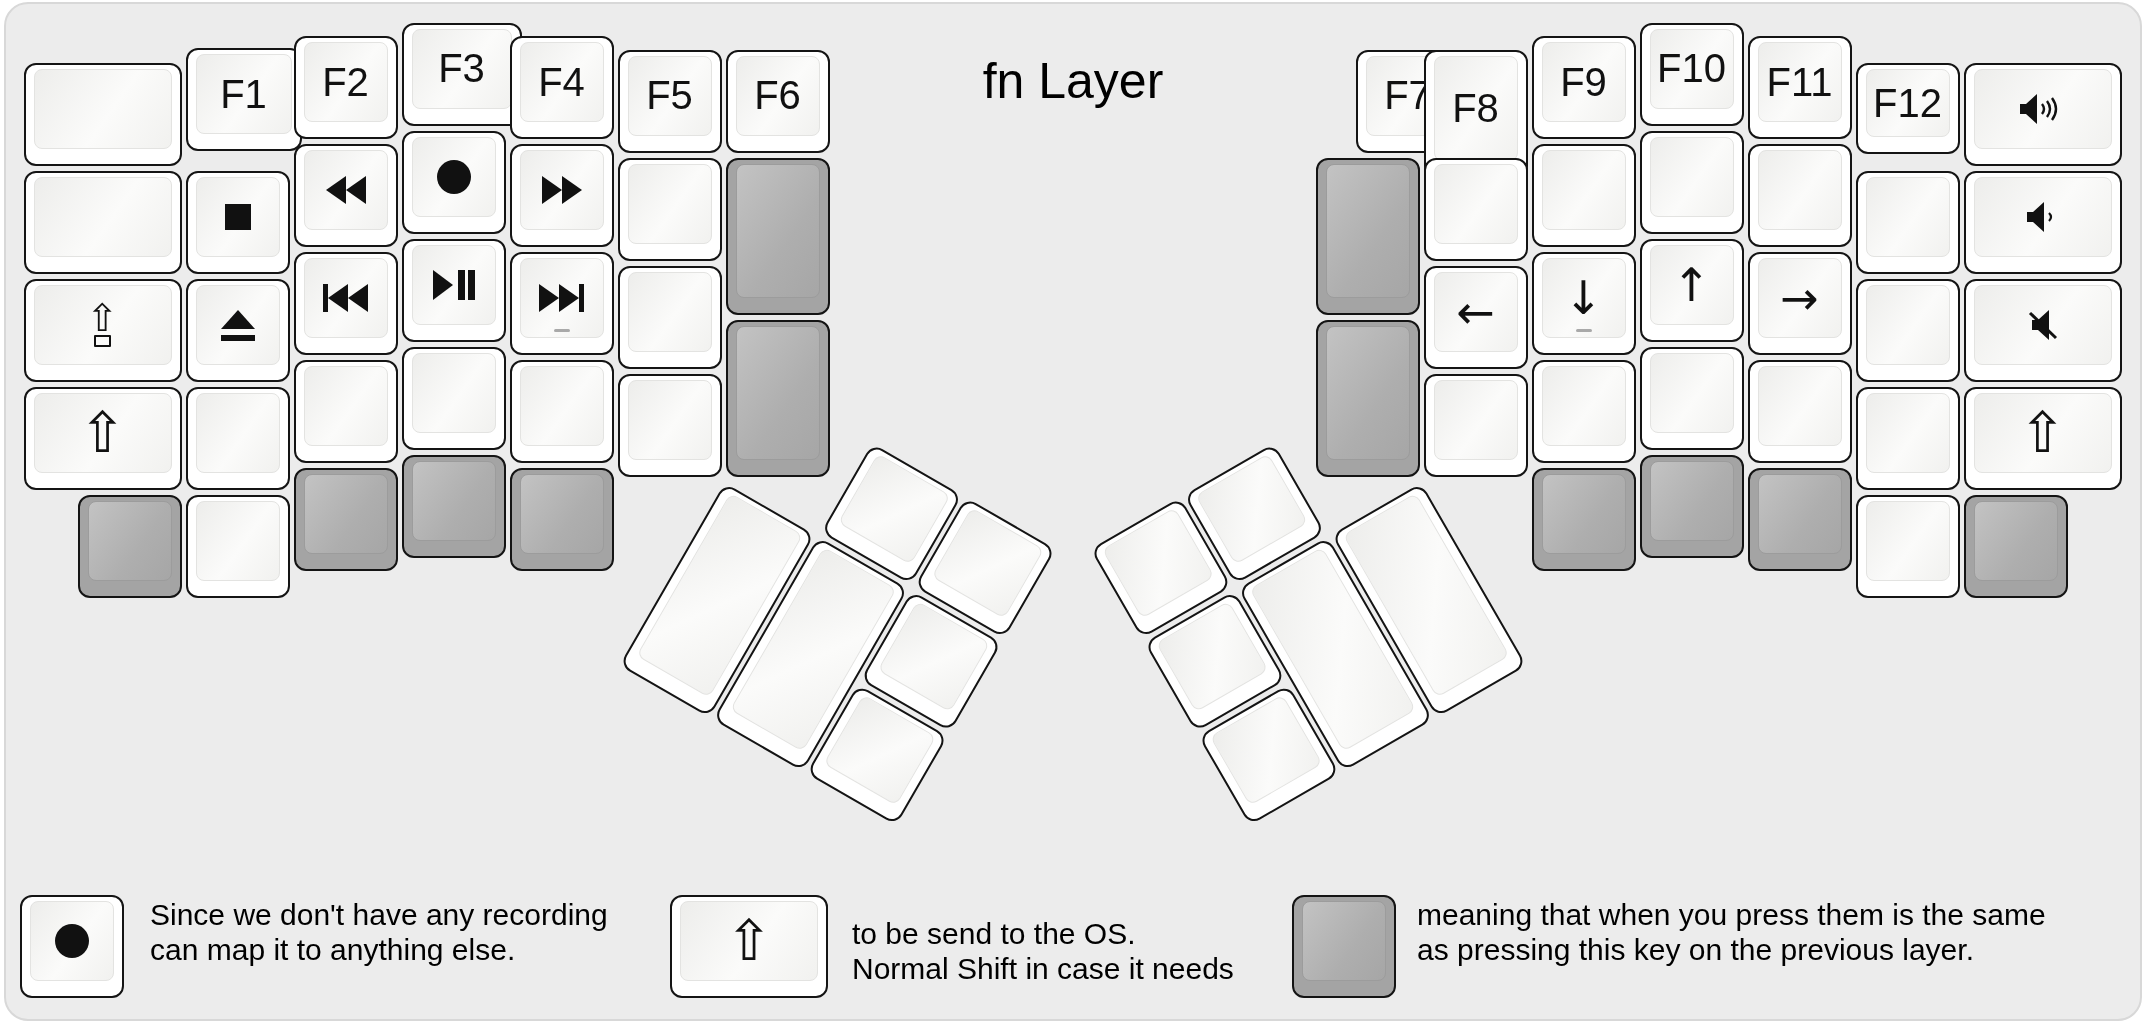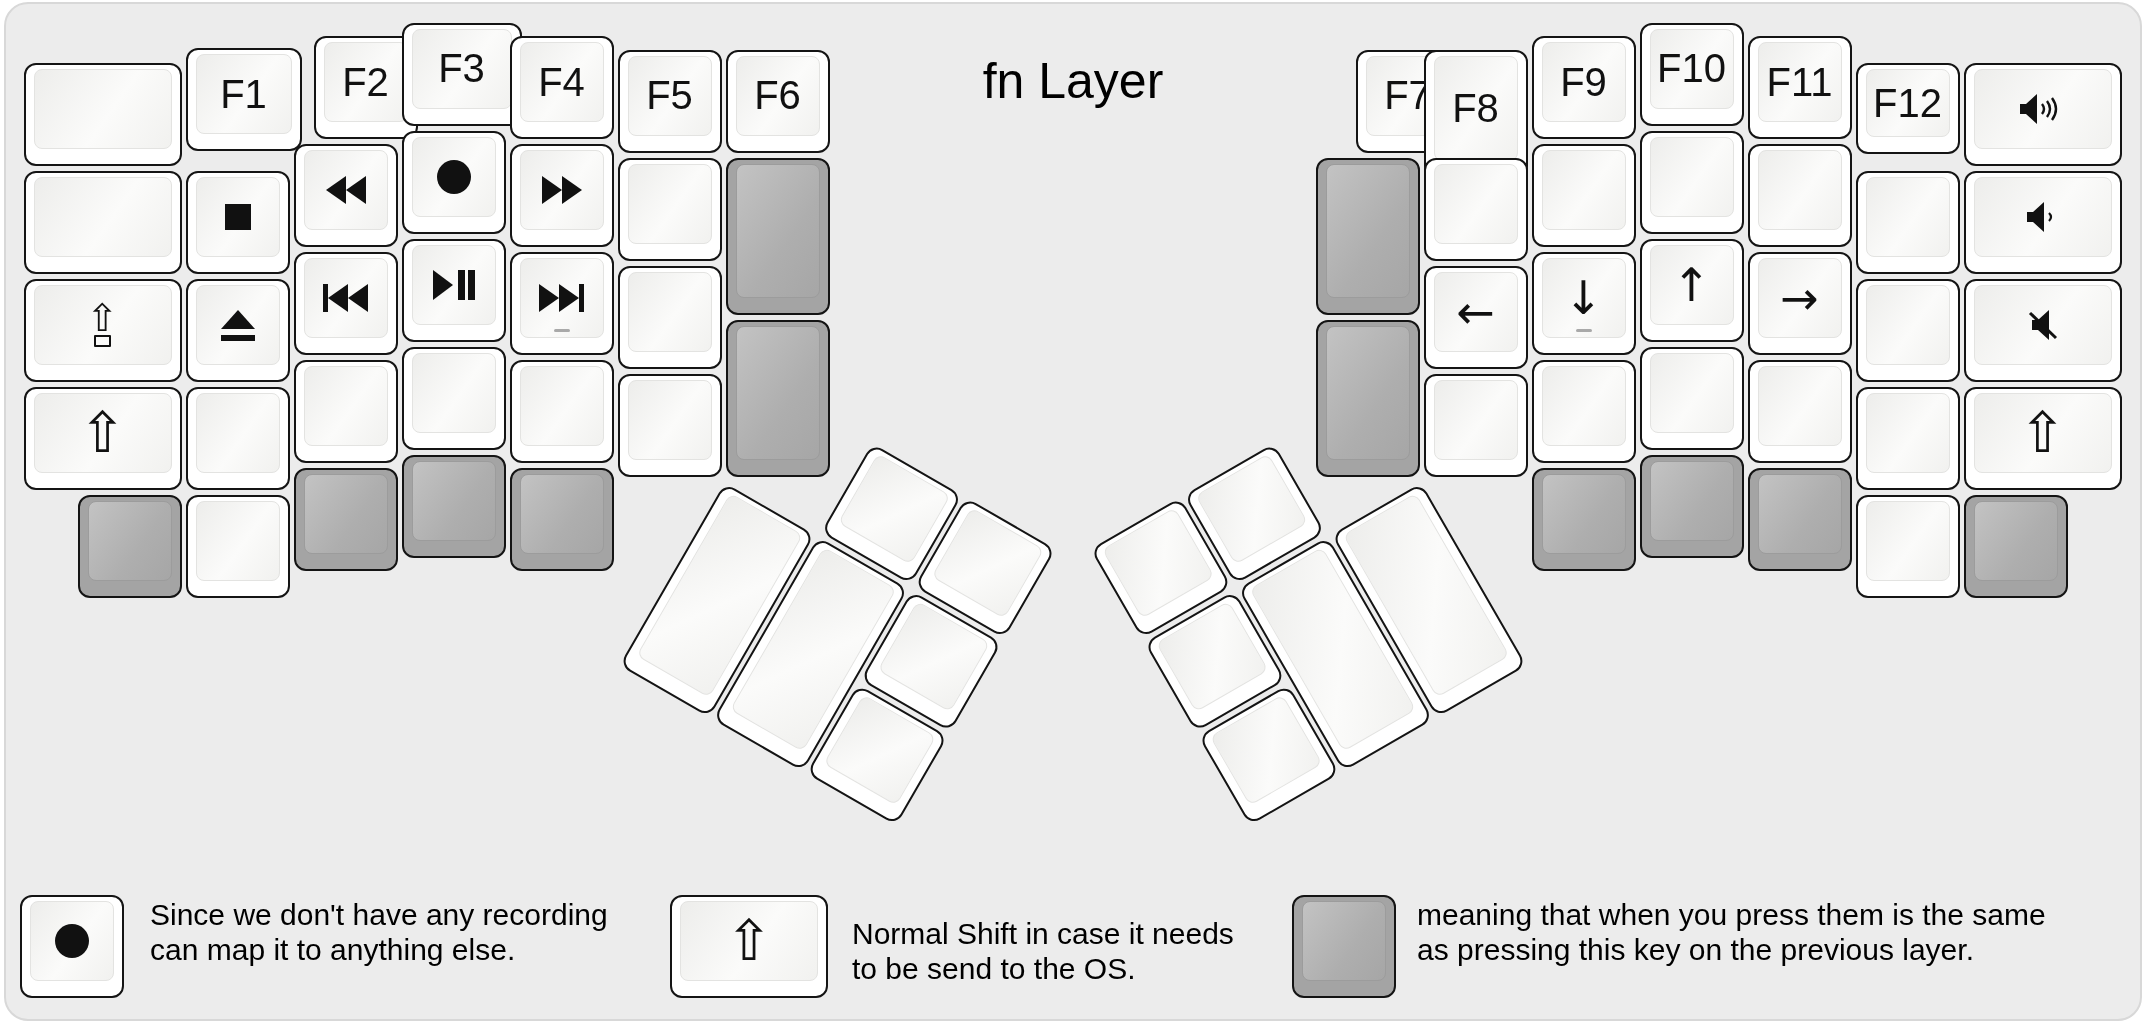--- a/index.html
+++ b/index.html
@@ -118,21 +118,21 @@
           <svg width="36" height="31" viewBox="0 0 36 31">
             <polygon points="18,0 35,19 1,19" fill="#111"></polygon>
             <rect x="1" y="25" width="34" height="6" fill="#111"></rect>
           </svg>
         </span>
       </div>
     </div>
     <div class="key" style="left: 185.5px; top: 387px; width: 104px; height: 103px;">
       <div class="keytop"></div>
     </div>
-    <div class="key" style="left: 293.5px; top: 36px; width: 104px; height: 103px; margin-left: 20px;">
+    <div class="key" style="left: 293.5px; top: 36px; width: 104px; height: 103px;">
       <div class="keytop">
         <span class="g-f">F2</span>
       </div>
     </div>
     <div class="key" style="left: 293.5px; top: 144px; width: 104px; height: 103px;">
       <div class="keytop">
         <span>
           <svg width="40" height="28" viewBox="0 0 40 28">
             <polygon points="20,0 0,14 20,28" fill="#111"></polygon>
             <polygon points="40,0 20,14 40,28" fill="#111"></polygon>
@@ -411,22 +411,22 @@
         <div>can map it to anything else.</div>
       </div>
     </div>
     <div>
       <div class="key" style="left: 670px; top: 895px; width: 158px; height: 103px;">
         <div class="keytop">
           <span class="g-shift">⇧</span>
         </div>
       </div>
       <div class="legend-text" style="left: 852px; top: 916px;">
+        <div>to be send to the OS.</div>
         <div>Normal Shift in case it needs</div>
-        <div>to be send to the OS.</div>
       </div>
     </div>
     <div>
       <div class="key gray" style="left: 1292px; top: 895px; width: 104px; height: 103px;">
         <div class="keytop"></div>
       </div>
       <div class="legend-text" style="left: 1417px; top: 897px;">
         <div>meaning that when you press them is the same</div>
         <div>as pressing this key on the previous layer.</div>
       </div>

